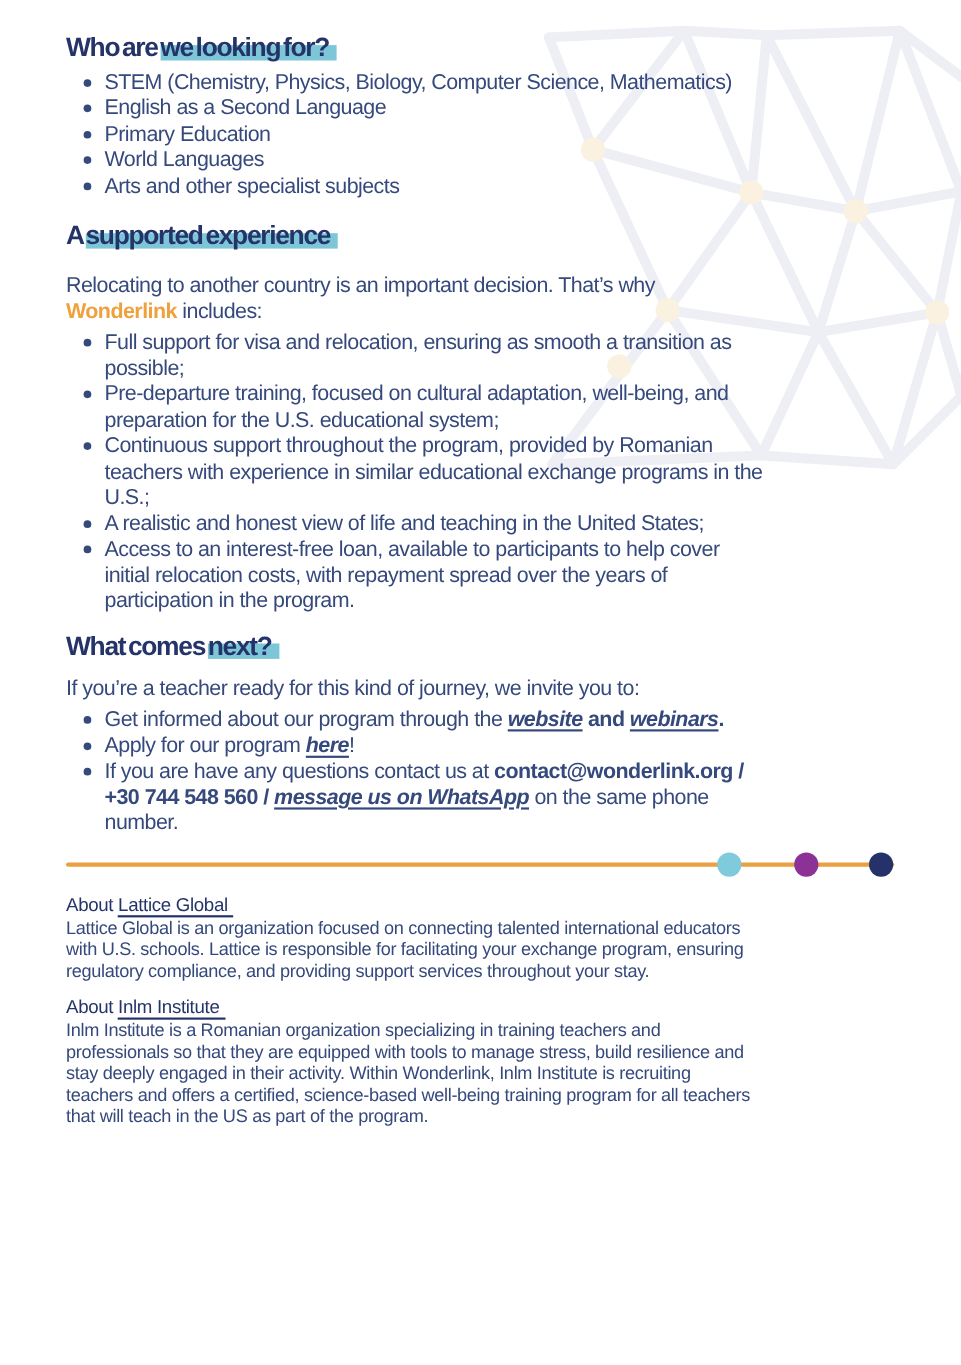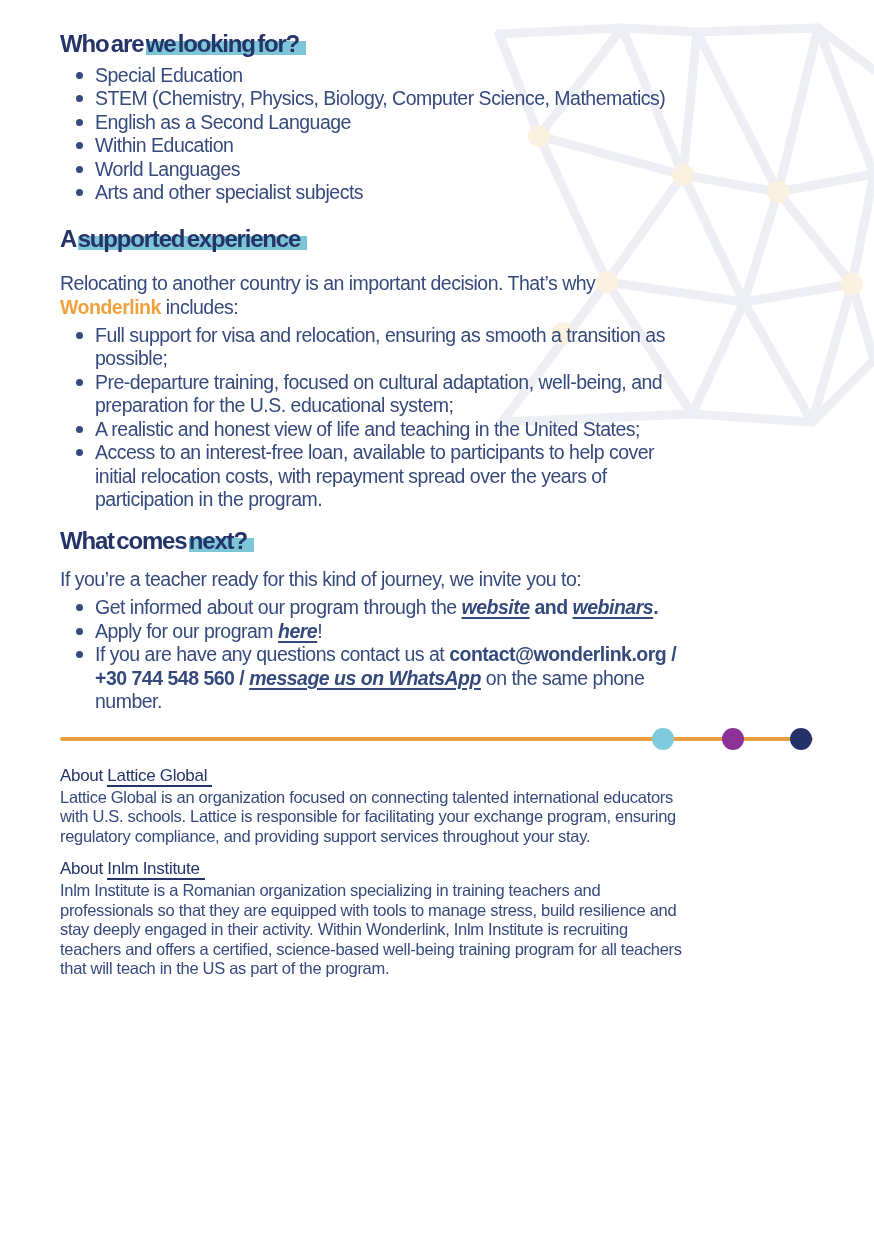--- a/index.html
+++ b/index.html
@@ -86,30 +86,32 @@
     <circle class="latdot" cx="334" cy="170" r="11"></circle>
     <circle class="latdot" cx="163" cy="260" r="11"></circle>
     <circle class="latdot" cx="408" cy="262" r="11"></circle>
     <circle class="latdot" cx="119" cy="311" r="11"></circle>
   </svg>
 
   <main class="content">
 
     <section>
       <h2 class="hding"><span>Who are </span><span class="hl">we looking for?</span></h2>
-      <ul class="blist"><li><span>Special Education</span></li><li><span>STEM (Chemistry, Physics, Biology, Computer Science, Mathematics)</span></li><li><span>English as a Second Language</span></li><li><span>Within Education</span></li><li><span>World Languages</span></li><li><span>Arts and other specialist subjects</span></li></ul>
+      <ul class="blist"><li><span>STEM (Chemistry, Physics, Biology, Computer Science, Mathematics)</span></li><li><span>English as a Second Language</span></li><li><span>Primary Education</span></li><li><span>World Languages</span></li><li><span>Arts and other specialist subjects</span></li></ul>
     </section>
 
     <section class="mt-sect">
       <h2 class="hding"><span>A </span><span class="hl">supported experience</span></h2>
       <p class="para narrow" style="margin-top:18px"><span>Relocating to another country is an important decision. That’s why
 </span><span class="b c-orange">Wonderlink</span><span> includes:</span></p>
       <ul class="blist" style="margin-top:5px"><li><span>Full support for visa and relocation, ensuring as smooth a transition as
 possible;</span></li><li><span>Pre-departure training, focused on cultural adaptation, well-being, and
-preparation for the U.S. educational system;</span></li><li><span>A realistic and honest view of life and teaching in the United States;</span></li><li><span>Access to an interest-free loan, available to participants to help cover
+preparation for the U.S. educational system;</span></li><li><span>Continuous support throughout the program, provided by Romanian
+teachers with experience in similar educational exchange programs in the
+U.S.;</span></li><li><span>A realistic and honest view of life and teaching in the United States;</span></li><li><span>Access to an interest-free loan, available to participants to help cover
 initial relocation costs, with repayment spread over the years of
 participation in the program.</span></li></ul>
     </section>
 
     <section style="margin-top:15px">
       <h2 class="hding"><span>What comes </span><span class="hl">next?</span></h2>
       <p class="para narrow" style="margin-top:13px"><span>If you’re a teacher ready for this kind of journey, we invite you to:</span></p>
       <ul class="blist" style="margin-top:5px"><li><span>Get informed about our program through the </span><span class="b u">website</span><span class="b"> and </span><span class="b u">webinars</span><span class="b">.</span></li><li><span>Apply for our program </span><span class="b u">here</span><span>!</span></li><li><span>If you are have any questions contact us at </span><span class="b">contact@wonderlink.org /</span><span>
 </span><span class="b">+30 744 548 560 / </span><span class="b u">message us on WhatsApp</span><span> on the same phone
 number.</span></li></ul>

